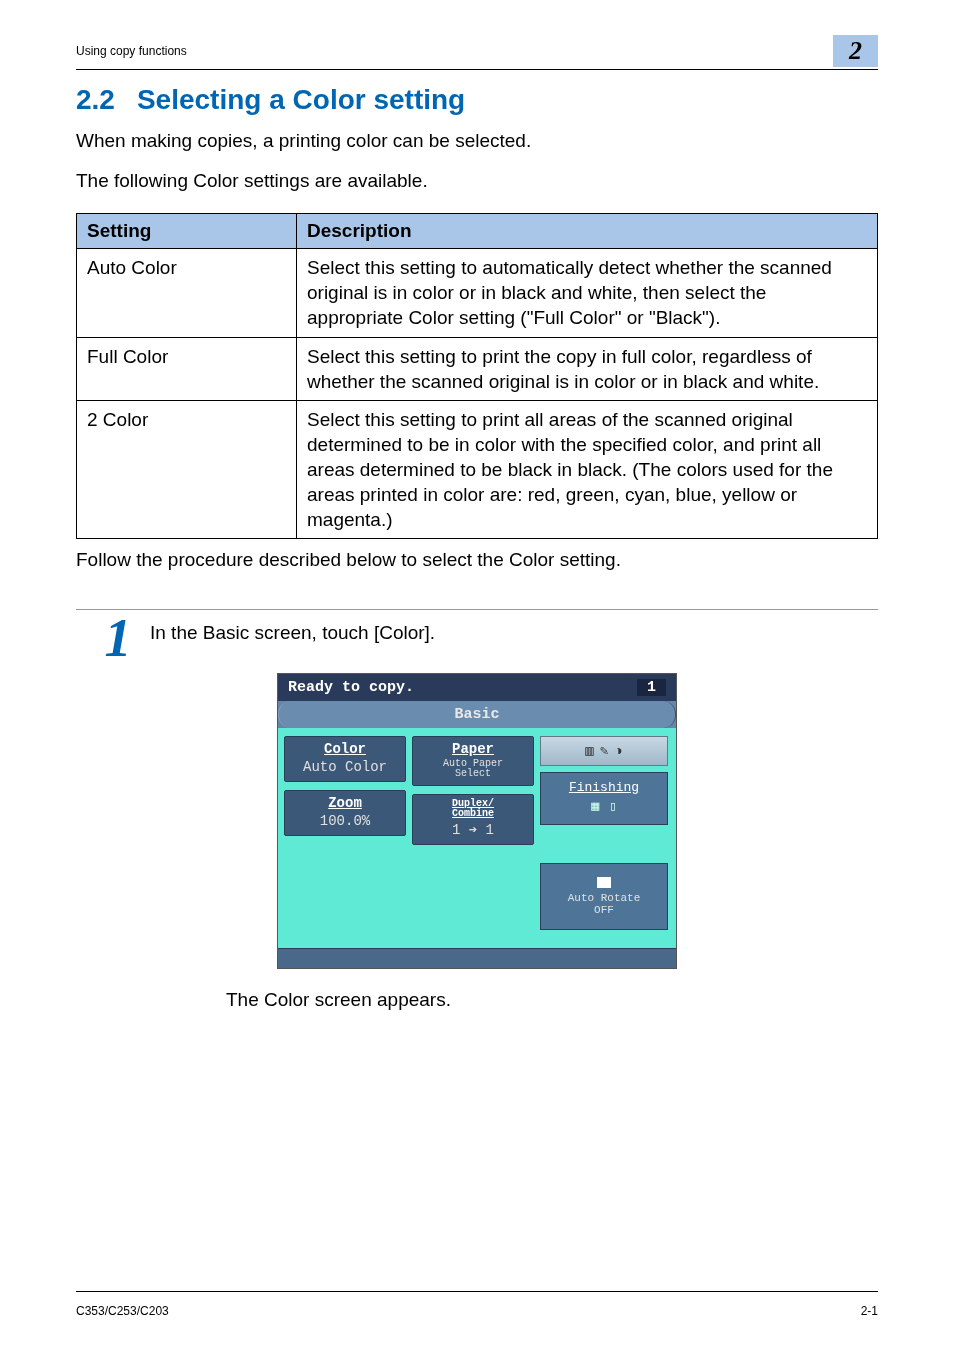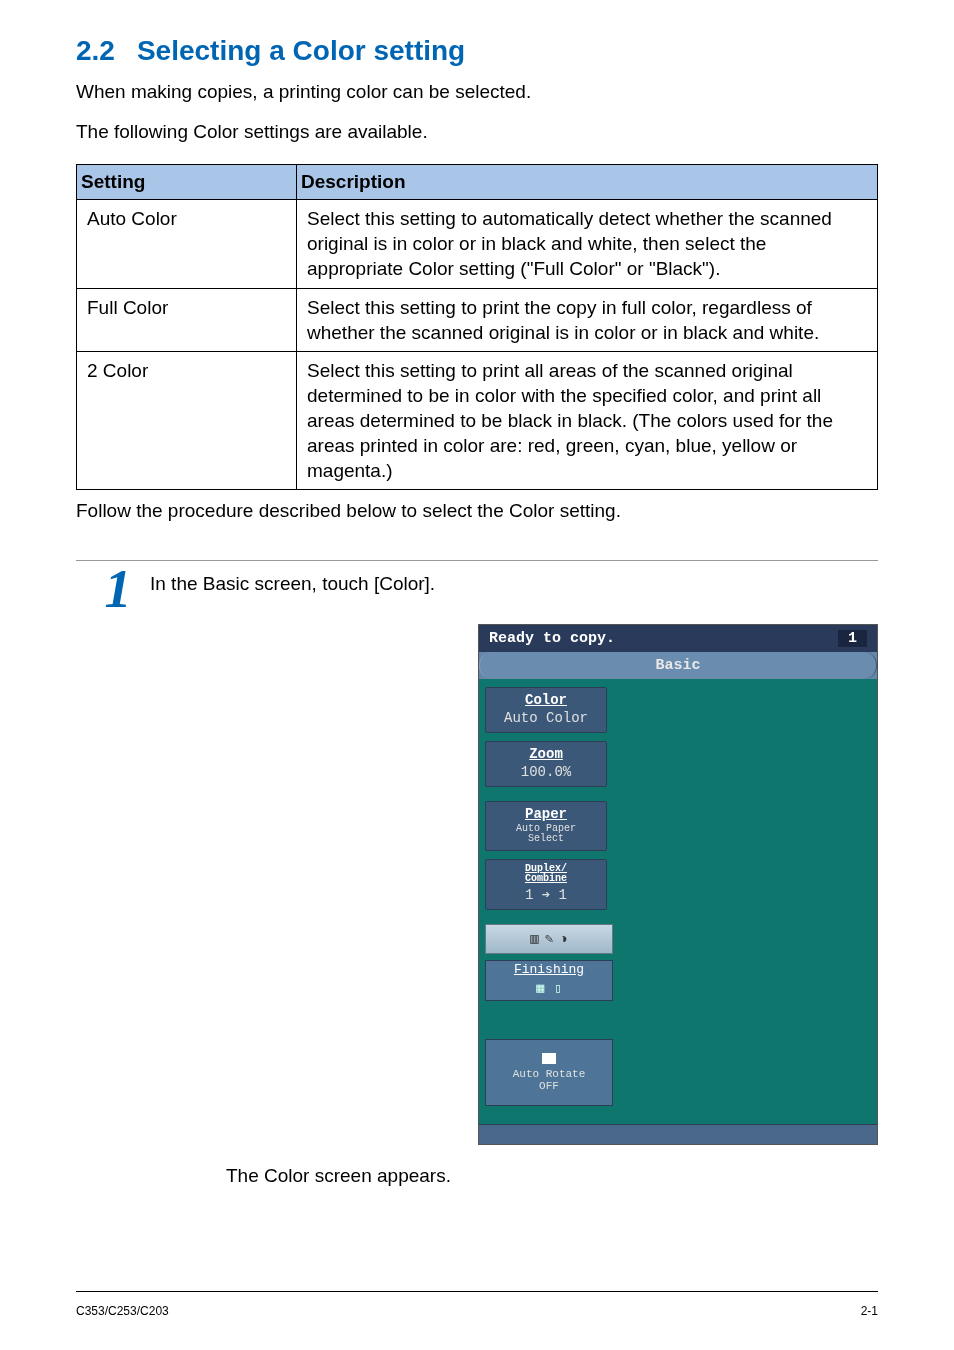--- a/index.html
+++ b/index.html
@@ -5,57 +5,61 @@
     * { box-sizing: border-box; margin: 0; padding: 0; }
     html, body { width: 954px; height: 1350px; background: #fff; font-family: Arial, Helvetica, sans-serif; color: #000; }
     .page { width: 954px; height: 1350px; padding: 35px 76px 30px 76px; position: relative; }
     .header-row { display: flex; justify-content: space-between; align-items: center; border-bottom: 1px solid #000; padding-bottom: 2px; margin-bottom: 14px; }
     .header-left { font-size: 12px; }
     .chapter-box { background: #a9c6e8; padding: 3px 16px 3px 16px; font-size: 26px; font-style: italic; font-weight: bold; font-family: "Times New Roman", serif; line-height: 1; }
     .section-title { color: #0066b3; font-size: 28px; font-weight: bold; margin-bottom: 12px; }
     .section-num { margin-right: 22px; }
     .para { font-size: 19px; margin-bottom: 14px; line-height: 1.35; }
     .settings-table { width: 100%; border-collapse: collapse; border: 1px solid #000; margin-top: 20px; font-size: 19px; }
-    .settings-table th { background: #a9c6e8; text-align: left; font-weight: bold; padding: 6px 4px; border: 1px solid #000; }
+    .settings-table th { background: #a9c6e8; text-align: left; font-weight: bold; padding: 6px 10px; border: 1px solid #000; }
     .settings-table td { padding: 6px 10px; border: 1px solid #000; vertical-align: top; line-height: 1.32; }
     .settings-table td:first-child { width: 220px; }
     .follow { font-size: 19px; margin-top: 10px; margin-bottom: 38px; }
     .step-block { border-top: 1px solid #999; padding-top: 4px; margin-bottom: 6px; }
     .step { display: flex; align-items: flex-start; }
     .step-num { font-family: "Times New Roman", serif; font-style: italic; font-size: 54px; font-weight: bold; color: #0066b3; line-height: 0.9; width: 64px; text-align: center; margin-left: 10px; }
     .step-text { font-size: 19px; padding-top: 8px; }
-    .screenshot-wrap { display: flex; justify-content: flex-end; margin-top: 10px; margin-bottom: 20px; }
+    .screenshot-wrap { display: flex; justify-content: center; margin-top: 10px; margin-bottom: 20px; }
     .device-screen { width: 400px; border: 1px solid #555; font-family: "Courier New", monospace; color: #e8e8e8; }
     .ds-header { background: #2a3a5a; color: #fff; display: flex; justify-content: space-between; padding: 5px 10px; font-size: 15px; font-weight: bold; }
     .ds-header-right { background: #1a2540; padding: 0 10px; }
     .ds-tabs { display: flex; background: #6785a8; }
     .ds-tab { flex: 1; text-align: center; padding: 5px 0; font-size: 15px; font-weight: bold; border-right: 1px solid #3c5370; border-left: 1px solid #7fa0c0; background: #5a7ba2; }
     .ds-tab.active { background: #6a8cae; border-radius: 13px; }
-    .ds-body { background: #0f766e; padding: 8px 6px 18px 6px; display: flex; gap: 14px; flex-direction: column; }
+    .ds-body { background: #5eead4; padding: 8px 6px 18px 6px; display: flex; gap: 6px; }
     .ds-col { display: flex; flex-direction: column; gap: 8px; }
     .ds-card { background: #3c5878; border: 1px solid #2a3e56; border-radius: 2px; width: 122px; text-align: center; padding: 4px 0 6px 0; }
     .ds-card-title { font-size: 14px; font-weight: bold; color: #fff; text-decoration: underline; }
     .ds-card-val { font-size: 14px; color: #e0e0e0; margin-top: 2px; }
     .ds-card-small { font-size: 10px; line-height: 1; }
     .ds-side { width: 128px; display: flex; flex-direction: column; gap: 6px; }
     .ds-side-top { height: 30px; background: linear-gradient(180deg, #c8d8e4 0%, #9fb8c9 100%); display:flex; align-items:center; justify-content:center; gap:6px; border:1px solid #678; }
     .ds-icon { font-size:14px; color:#333; }
-    .ds-finishing { background: #4e7598; border: 1px solid #2a3e56; text-align: center; padding: 1px 0; }
+    .ds-finishing { background: #4e7598; border: 1px solid #2a3e56; text-align: center; padding: 7px 0; }
     .ds-finishing-title { font-size: 13px; color: #fff; text-decoration: underline; }
     .ds-finishing-icons { display:flex; justify-content:center; gap:10px; font-size:13px; color:#cfe; padding:3px 0; }
     .ds-rotate { background: #4e7598; border: 1px solid #2a3e56; text-align:center; padding:13px 0; font-size:11px; color:#e0e0e0; }
     .ds-rotate-icon { background:#fff; color:#333; display:inline-block; width:14px; height:11px; margin-bottom:1px; }
     .ds-bottom { height: 20px; background: #49688a; border-top: 1px solid #2a3e56; }
     .color-screen-text { font-size: 19px; margin-left: 150px; margin-top: 12px; }
     .footer { position: absolute; bottom: 32px; left: 76px; right: 76px; border-top: 1px solid #000; display: flex; justify-content: space-between; font-size: 12px; padding-top: 12px; }
   </style>
 </head>
 <body>
 
 <div class="page">
+  <div class="header-row">
+    <div class="header-left">Using copy functions</div>
+    <div class="chapter-box">2</div>
+  </div>
 
   <h1 class="section-title">
     <span class="section-num">2.2</span><span>Selecting a Color setting</span>
   </h1>
 
   <p class="para">When making copies, a printing color can be selected.</p>
   <p class="para">The following Color settings are available.</p>
 
   <table class="settings-table">
     <thead>

